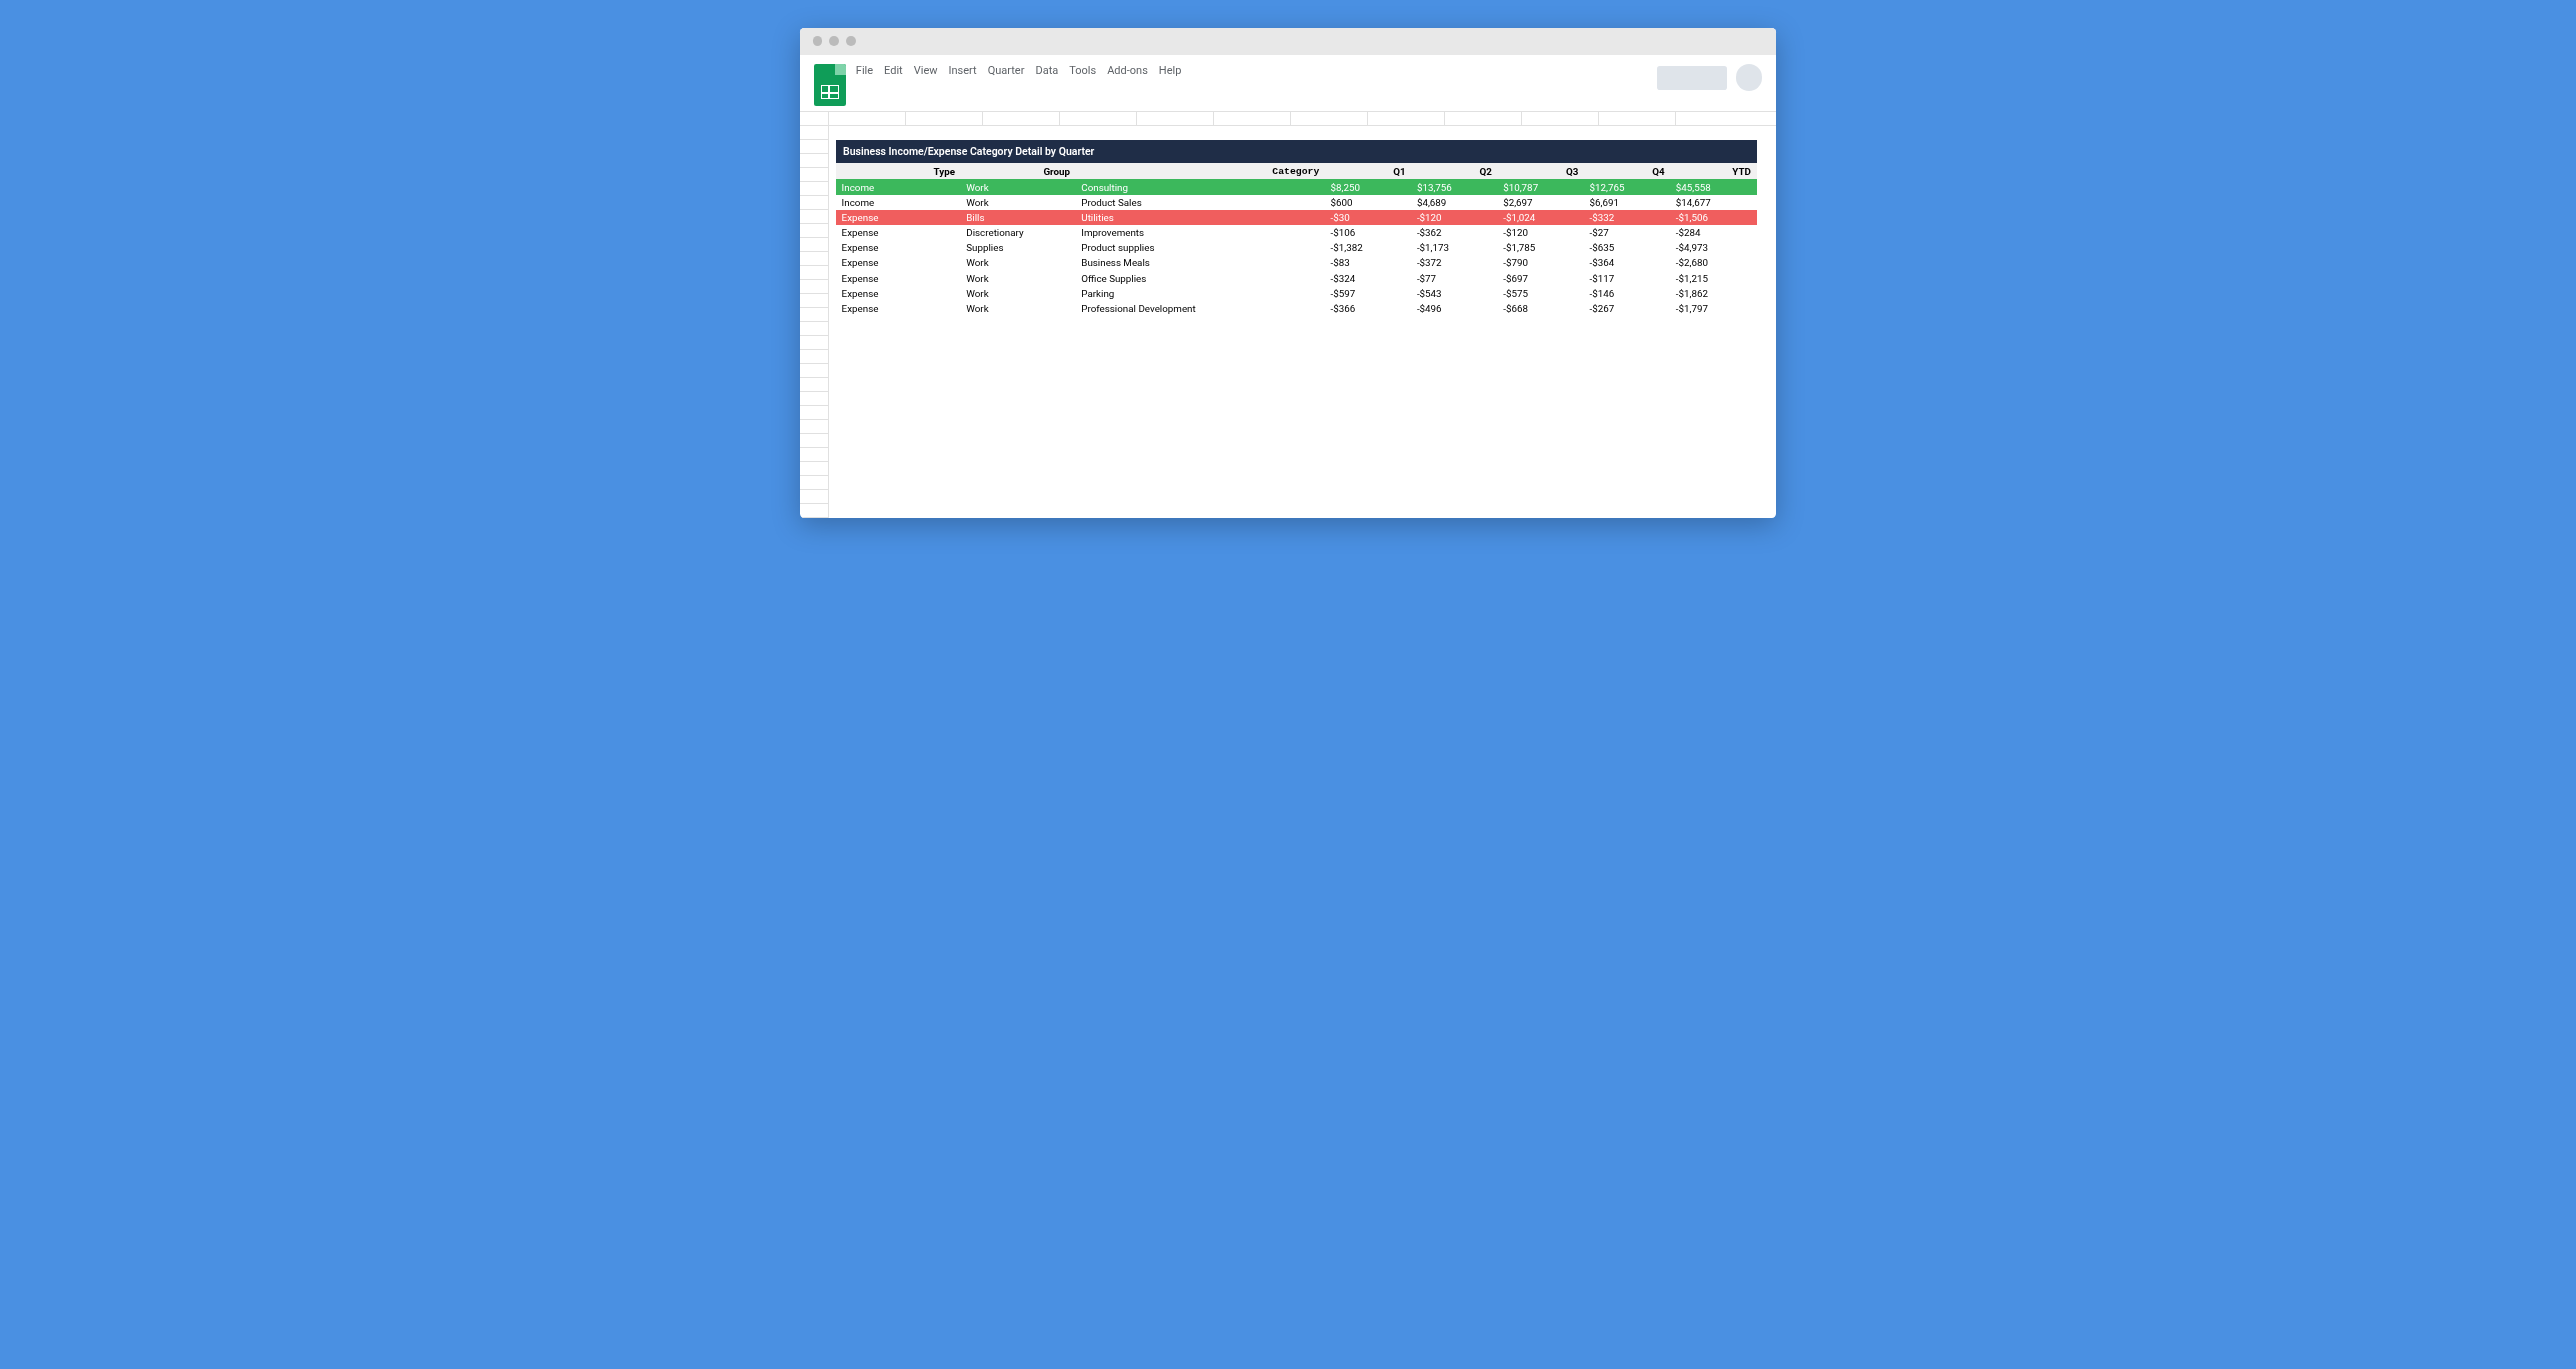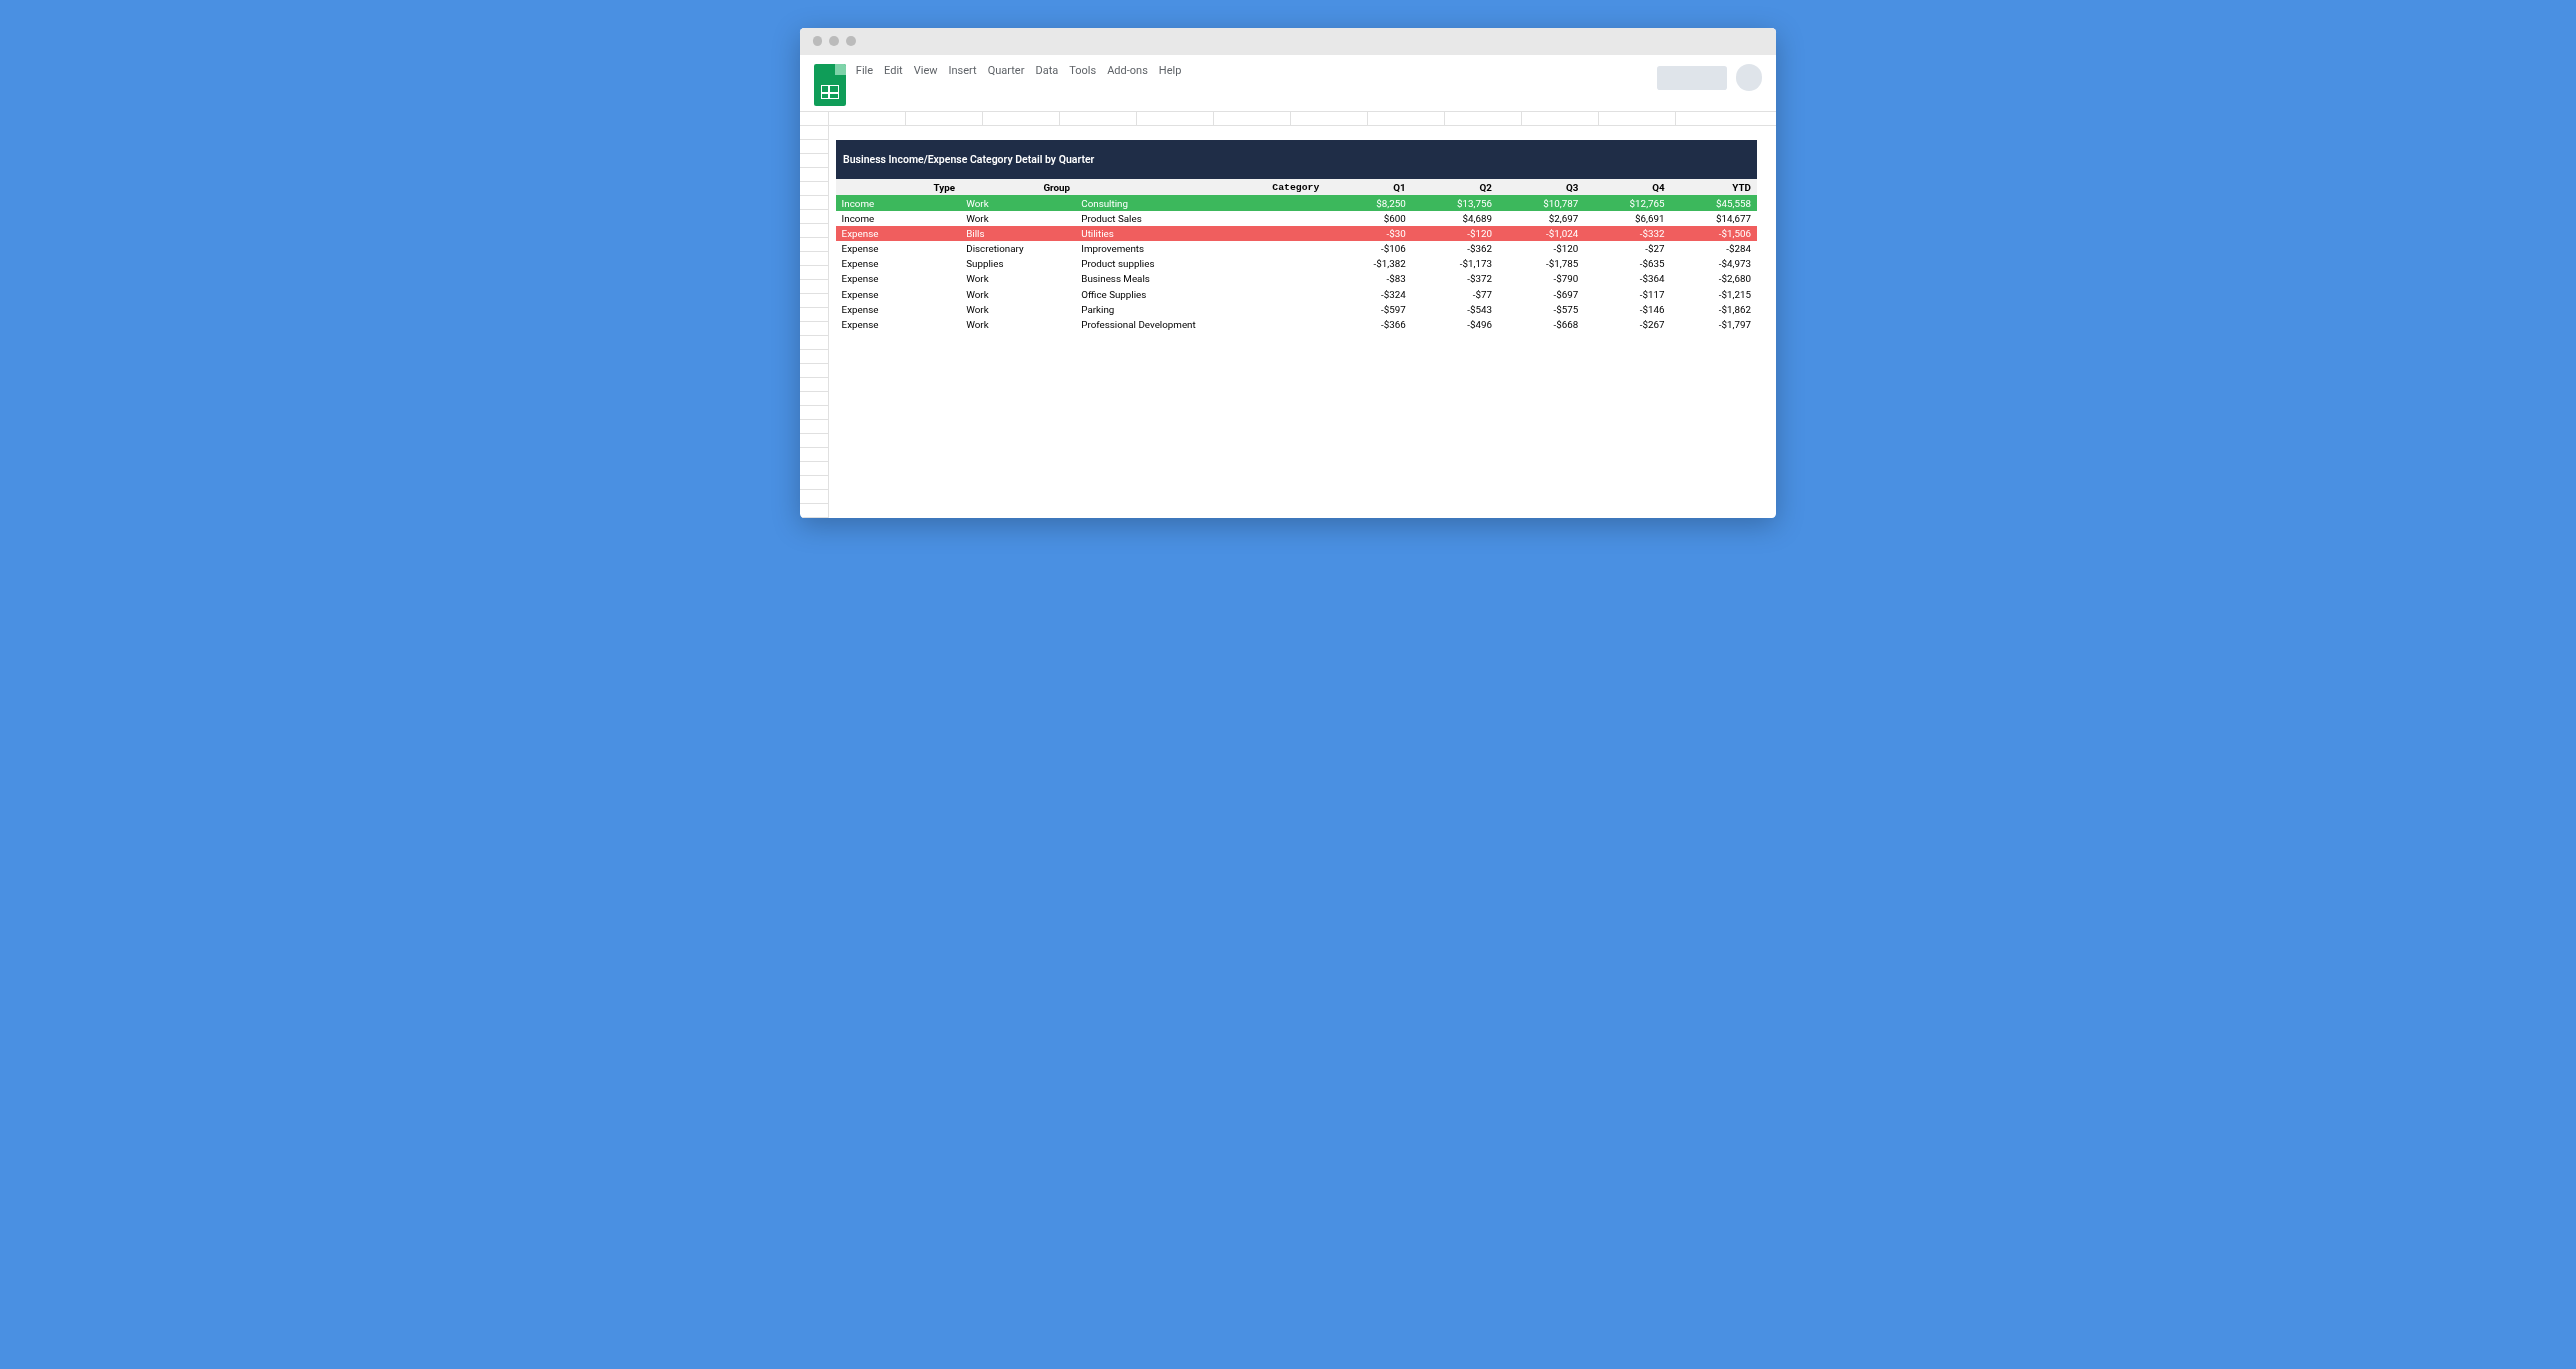--- a/index.html
+++ b/index.html
@@ -92,39 +92,39 @@
 .rownums { width: 29px; border-right: 0.7px solid #e0e0e0; flex-shrink: 0; }
 .rownums div { height: 14px; border-bottom: 0.7px solid #e0e0e0; }
 .content {
   flex: 1;
   padding: 14px 19.5px 139px 7px;
 }
 .section-title {
   background: #1f2d47;
   color: #fff;
   font-weight: 600;
-  padding: 13px 7px;
+  padding: 5px 7px;
   font-size: 10.5px;
 }
 table {
   width: 100%;
   border-collapse: collapse;
   font-size: 9.8px;
 }
 th {
   text-align: right;
   font-weight: 700;
   padding: 2.8px 5.6px;
   background: #f1f1f1;
 }
 th.num { text-align: right; }
 td {
   padding: 2.1px 5.6px;
 }
-td.num { text-align: right; }
+td.num { }
 tr.hl-green td { background: #3cb85c; color: #fff; }
 tr.hl-red td { background: #f05e5e; color: #fff; }
 .col-type { width: 13%; }
 .col-group { width: 12%; }
 .col-cat { width: 26%; font-family: Liberation Mono, monospace; }
 .col-q { width: 9%; }
 </style>
 </head>
 <body>
 

